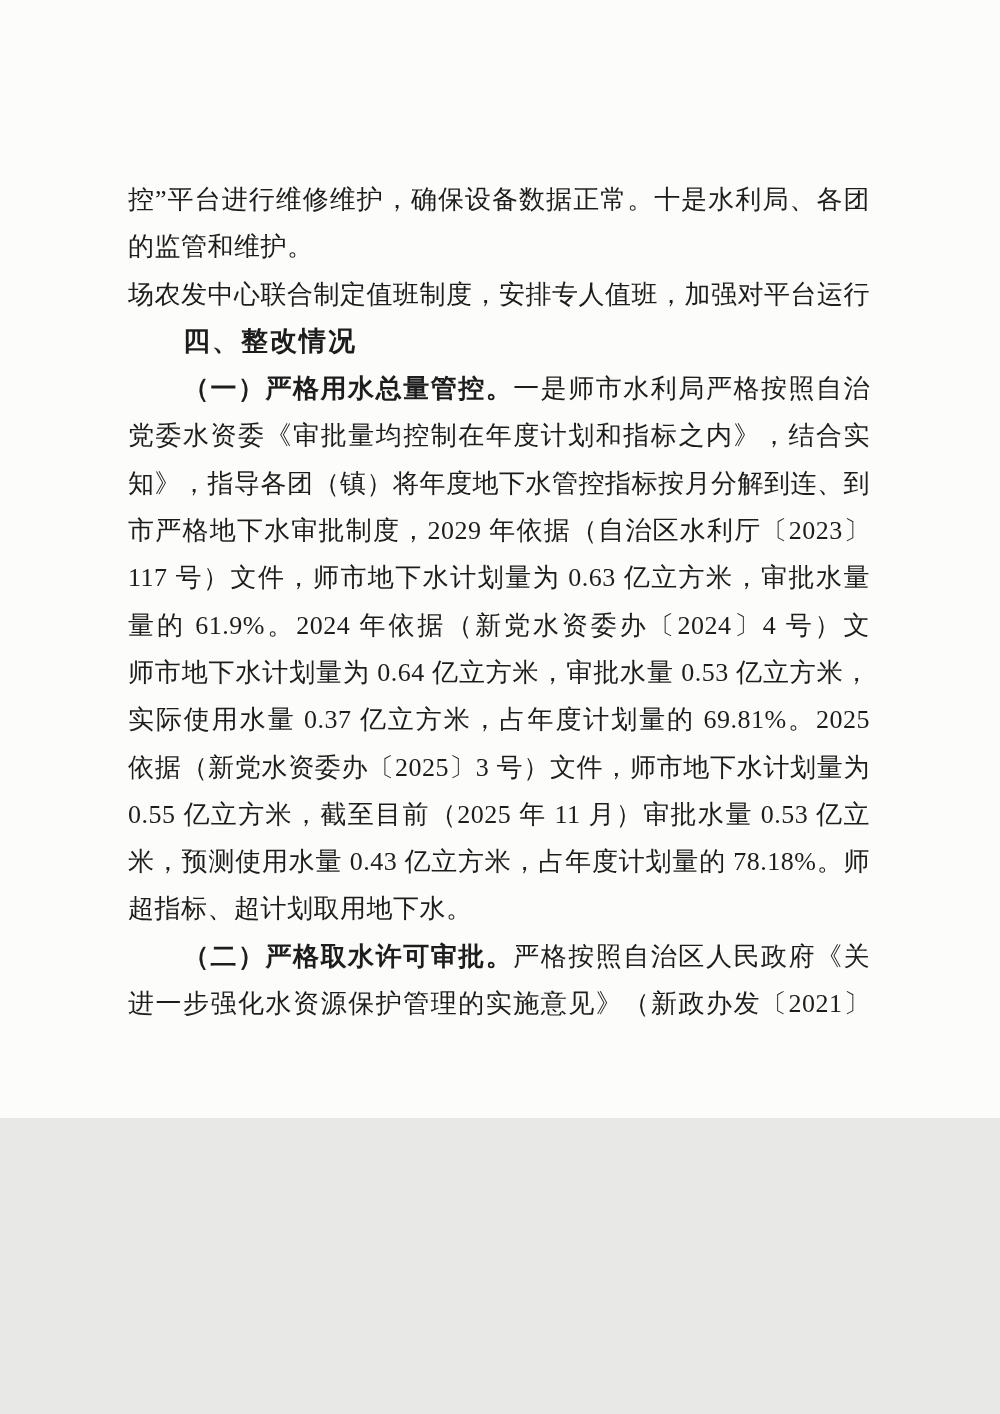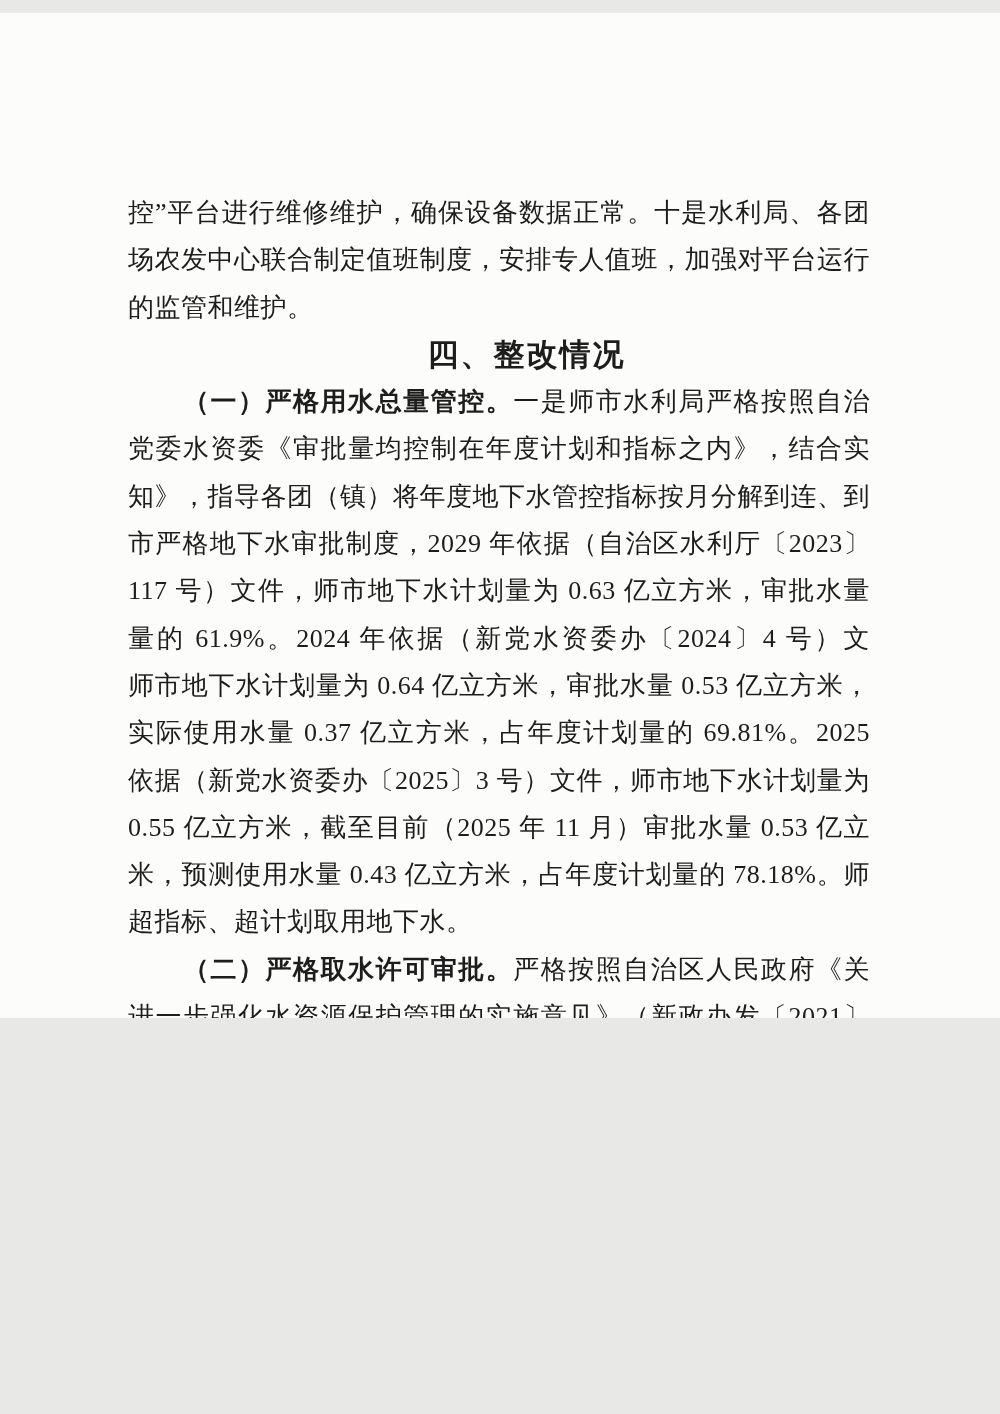--- a/index.html
+++ b/index.html
@@ -2,22 +2,22 @@
 <html><head>
 <meta charset="utf-8">
 <style>
   * { margin: 0; padding: 0; box-sizing: border-box; }
   html, body { background: #e8e8e6; }
   body { font-family: "Liberation Serif", "DejaVu Serif", serif; }
 
   .page {
     position: relative;
     width: 1000px;
-    height: 1005px;
-    margin: 13px auto;
+    height: 1118px;
+    margin: 0 auto;
     background: #fcfcfa;
     color: #1d1d1d;
     overflow: hidden;
   }
 
   .doc-body {
     position: absolute;
     left: 128px;
     top: 176px;
     width: 742px;
@@ -35,23 +35,22 @@
   .line.justify {
     text-align: justify;
     text-align-last: justify;
   }
   .line.indent { padding-left: 55px; }
   .line .em {
     font-weight: 700;
     font-family: Liberation Mono, monospace;
   }
   .line.heading {
-    font-size: 31px;
+    font-size: 27px;
     font-weight: 700;
-    text-align: center;
   }
   .line.heading .em {
     font-family: "Liberation Sans", "DejaVu Sans", sans-serif;
     letter-spacing: 2px;
   }
 
   .page-footer {
     position: absolute;
     top: 1300px;
     left: 0;
@@ -65,22 +64,22 @@
     font-family: "Liberation Serif", "DejaVu Serif", serif;
   }
 </style>
 </head>
 <body>
 
 <div class="page" style="background: rgb(252, 252, 250); color: rgb(29, 29, 29);">
 
   <div class="doc-body">
       <p class="line justify"><span class="em"></span><span>控”平台进行维修维护，确保设备数据正常。十是水利局、各团</span></p>
+      <p class="line"><span class="em"></span><span>的监管和维护。</span></p>
       <p class="line justify"><span class="em"></span><span>场农发中心联合制定值班制度，安排专人值班，加强对平台运行</span></p>
-      <p class="line"><span class="em"></span><span>的监管和维护。</span></p>
       <p class="line indent heading"><span class="em">四、整改情况</span><span></span></p>
       <p class="line justify indent"><span class="em">（一）严格用水总量管控。</span><span>一是师市水利局严格按照自治区</span></p>
       <p class="line justify"><span class="em"></span><span>党委水资委《审批量均控制在年度计划和指标之内》，结合实</span></p>
       <p class="line justify"><span class="em"></span><span>知》，指导各团（镇）将年度地下水管控指标按月分解到连、到</span></p>
       <p class="line justify"><span class="em"></span><span>市严格地下水审批制度，2029 年依据（自治区水利厅〔2023〕</span></p>
       <p class="line justify"><span class="em"></span><span>117 号）文件，师市地下水计划量为 0.63 亿立方米，审批水量</span></p>
       <p class="line justify"><span class="em"></span><span>量的 61.9%。2024 年依据（新党水资委办〔2024〕4 号）文件，</span></p>
       <p class="line justify"><span class="em"></span><span>师市地下水计划量为 0.64 亿立方米，审批水量 0.53 亿立方米，</span></p>
       <p class="line justify"><span class="em"></span><span>实际使用水量 0.37 亿立方米，占年度计划量的 69.81%。2025 年</span></p>
       <p class="line justify"><span class="em"></span><span>依据（新党水资委办〔2025〕3 号）文件，师市地下水计划量为</span></p>

